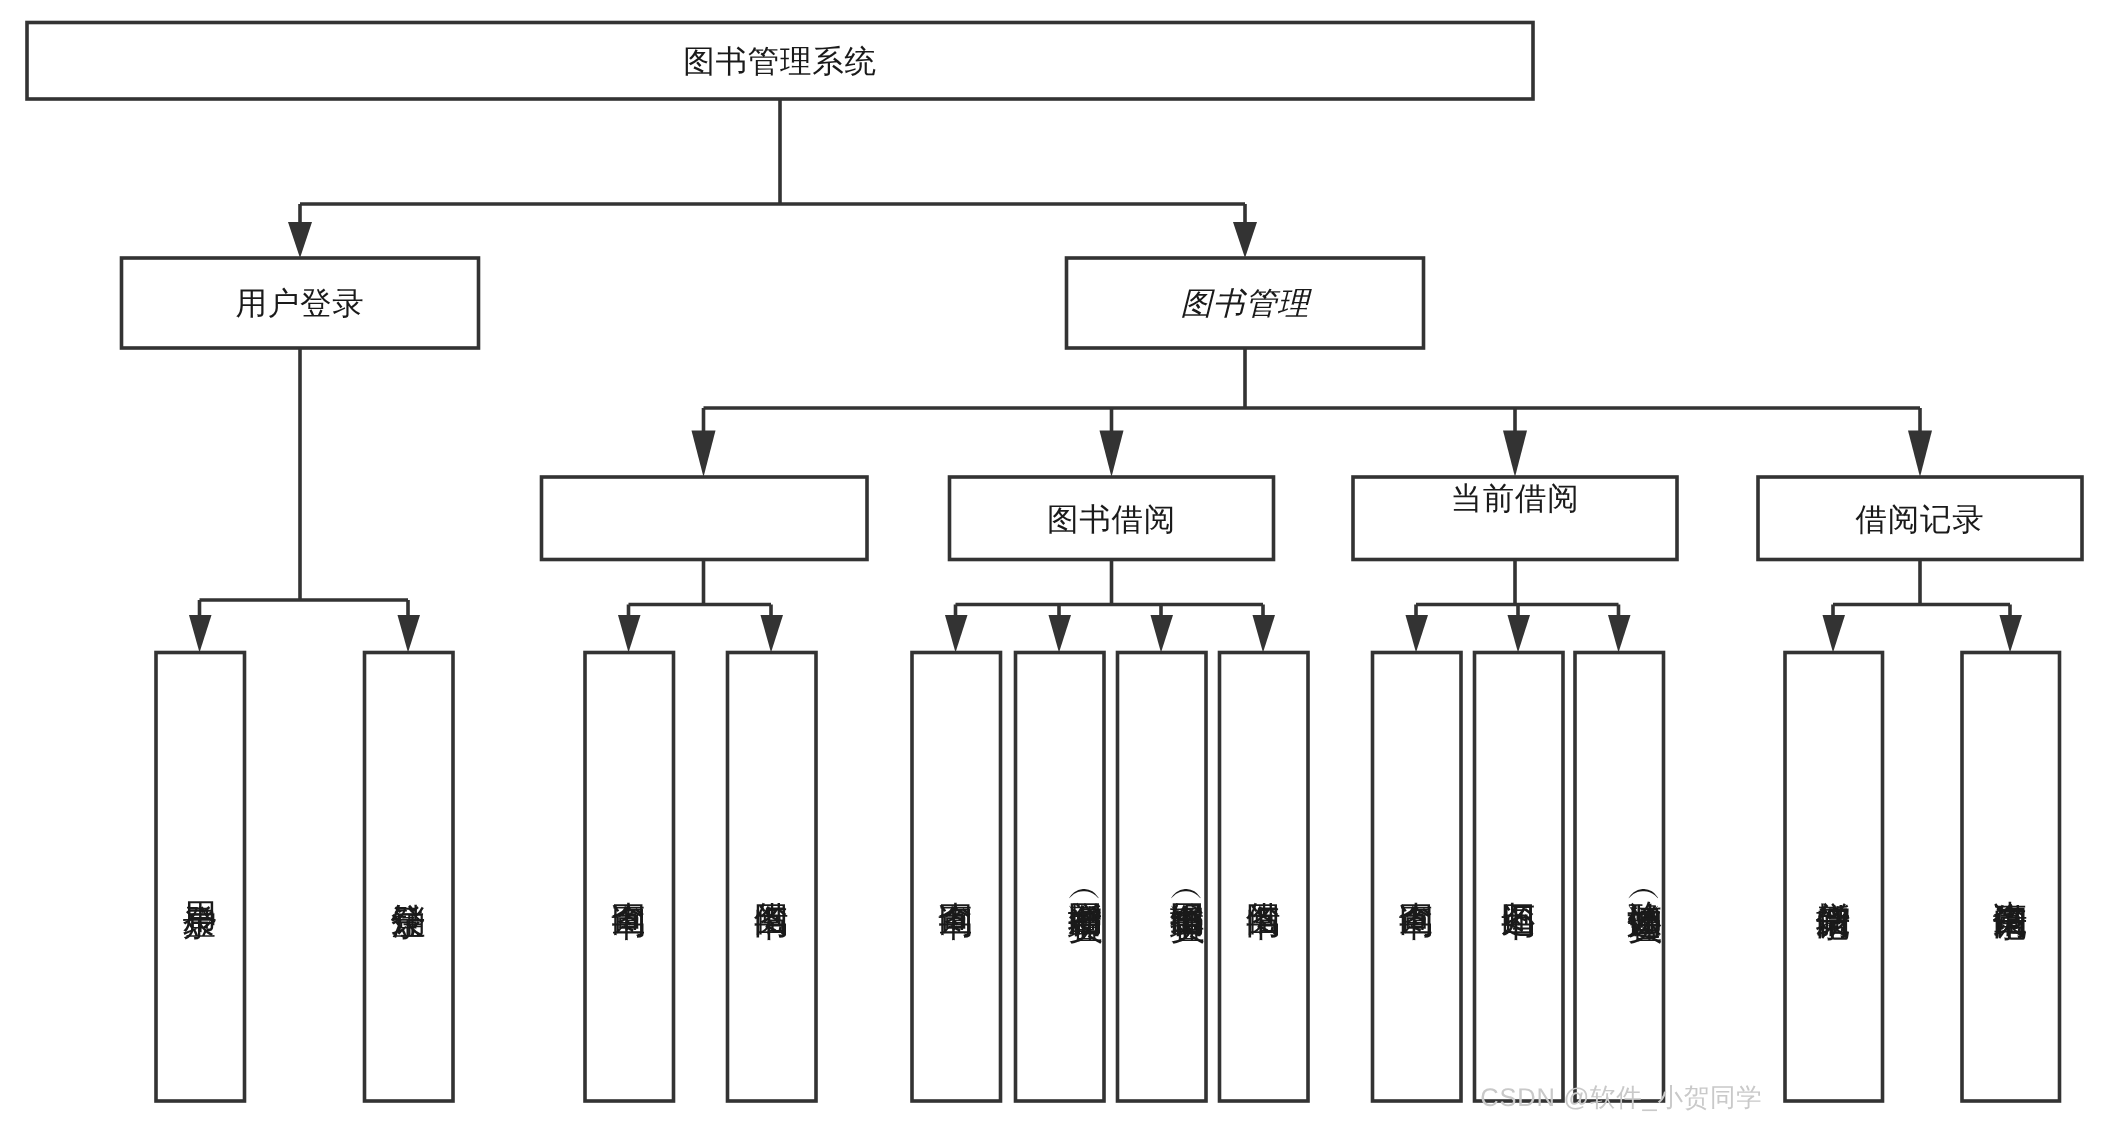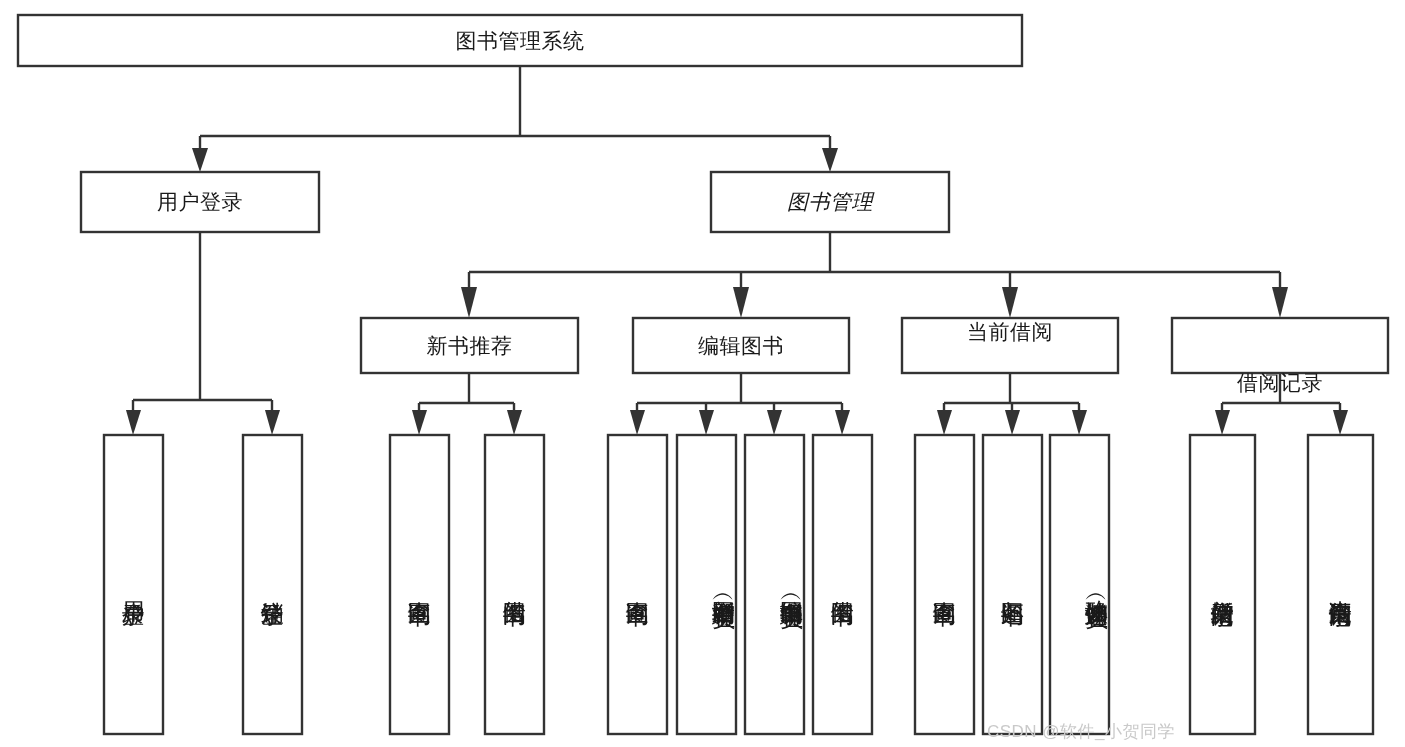--- a/index.html
+++ b/index.html
@@ -175,24 +175,23 @@
     <path class="connector" d="M 1340 403 L 1340 412"></path>
     <polygon class="arrow-head" points="1215,410 1230,410 1222,435"></polygon>
     <polygon class="arrow-head" points="1333,410 1348,410 1340,435"></polygon>
   </svg>
 
   <div class="node-label-h" style="left:18px; top:15px; width:1004px; height:51px;">图书管理系统</div>
 
   <div class="node-label-h" style="left:81px; top:172px; width:238px; height:60px;">用户登录</div>
   <div class="node-label-h" style="left:711px; top:172px; width:238px; height:60px;font-style:italic;">图书管理</div>
 
-  <div class="node-label-h" style="left:361px; top:318px; width:217px; height:55px;">新书推荐</div>
-  <div class="node-label-h" style="left:633px; top:318px; width:216px; height:55px;">编辑图书</div>
+  <div class="node-label-h" style="left:633px; top:318px; width:216px; height:55px;">图书借阅</div>
   <div class="node-label-h" style="left:902px; top:304px; width:216px; height:55px;">当前借阅</div>
-  <div class="node-label-h" style="left:1172px; top:318px; width:216px; height:55px;margin-top:37px;">借阅记录</div>
+  <div class="node-label-h" style="left:1172px; top:318px; width:216px; height:55px;">借阅记录</div>
 
   <div class="node-label-v centered" style="left:104px; top:435px; width:59px; height:299px;">用户登录</div>
   <div class="node-label-v centered" style="left:243px; top:435px; width:59px; height:299px;">注销登录</div>
 
   <div class="node-label-v centered" style="left:390px; top:435px; width:59px; height:299px;">查询图书</div>
   <div class="node-label-v centered" style="left:485px; top:435px; width:59px; height:299px;">借阅图书</div>
 
   <div class="node-label-v centered" style="left:608px; top:435px; width:59px; height:299px;">查询图书</div>
   <div class="node-label-v" style="left:677px; top:444px; width:59px; height:285px;">新增图书（管理员）</div>
   <div class="node-label-v" style="left:745px; top:444px; width:59px; height:285px;">编辑图书（管理员）</div>

